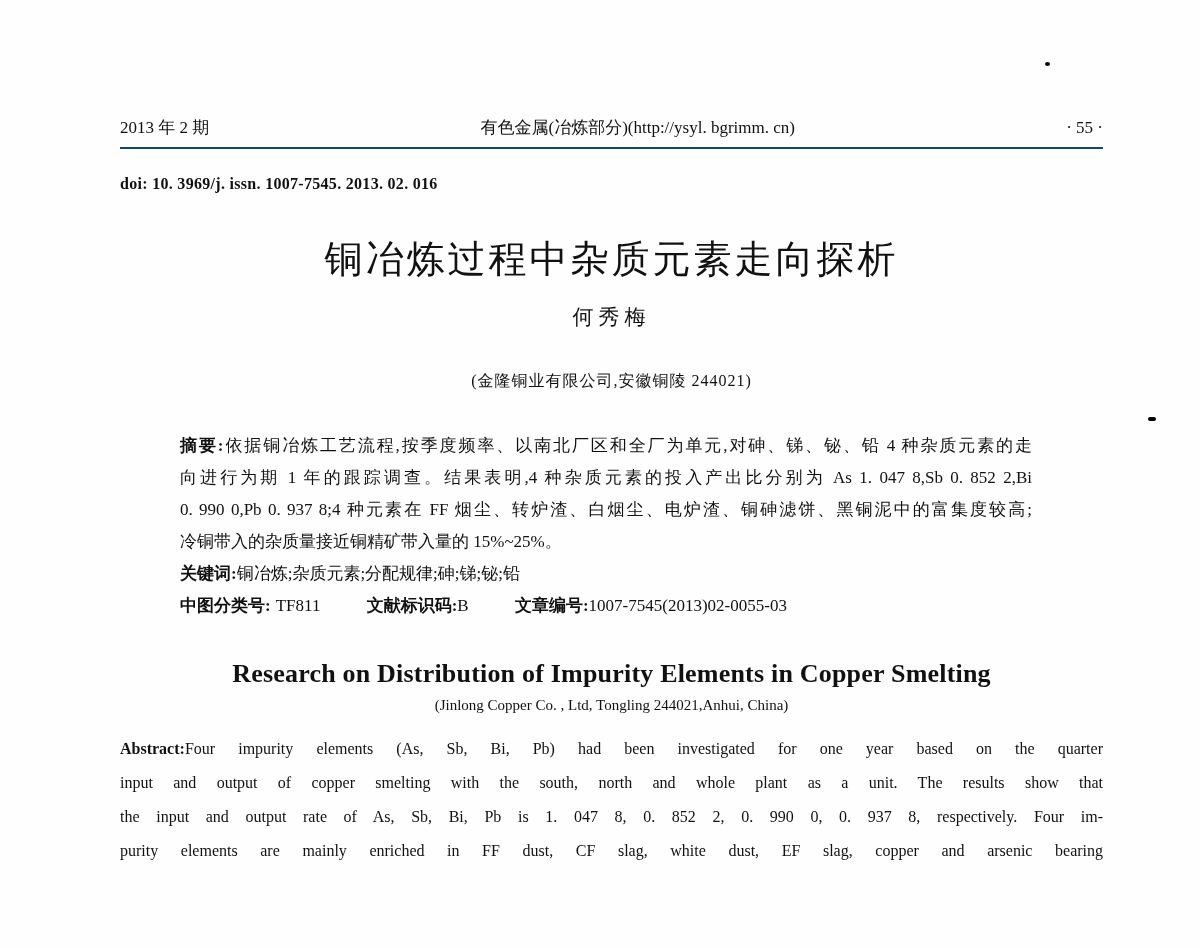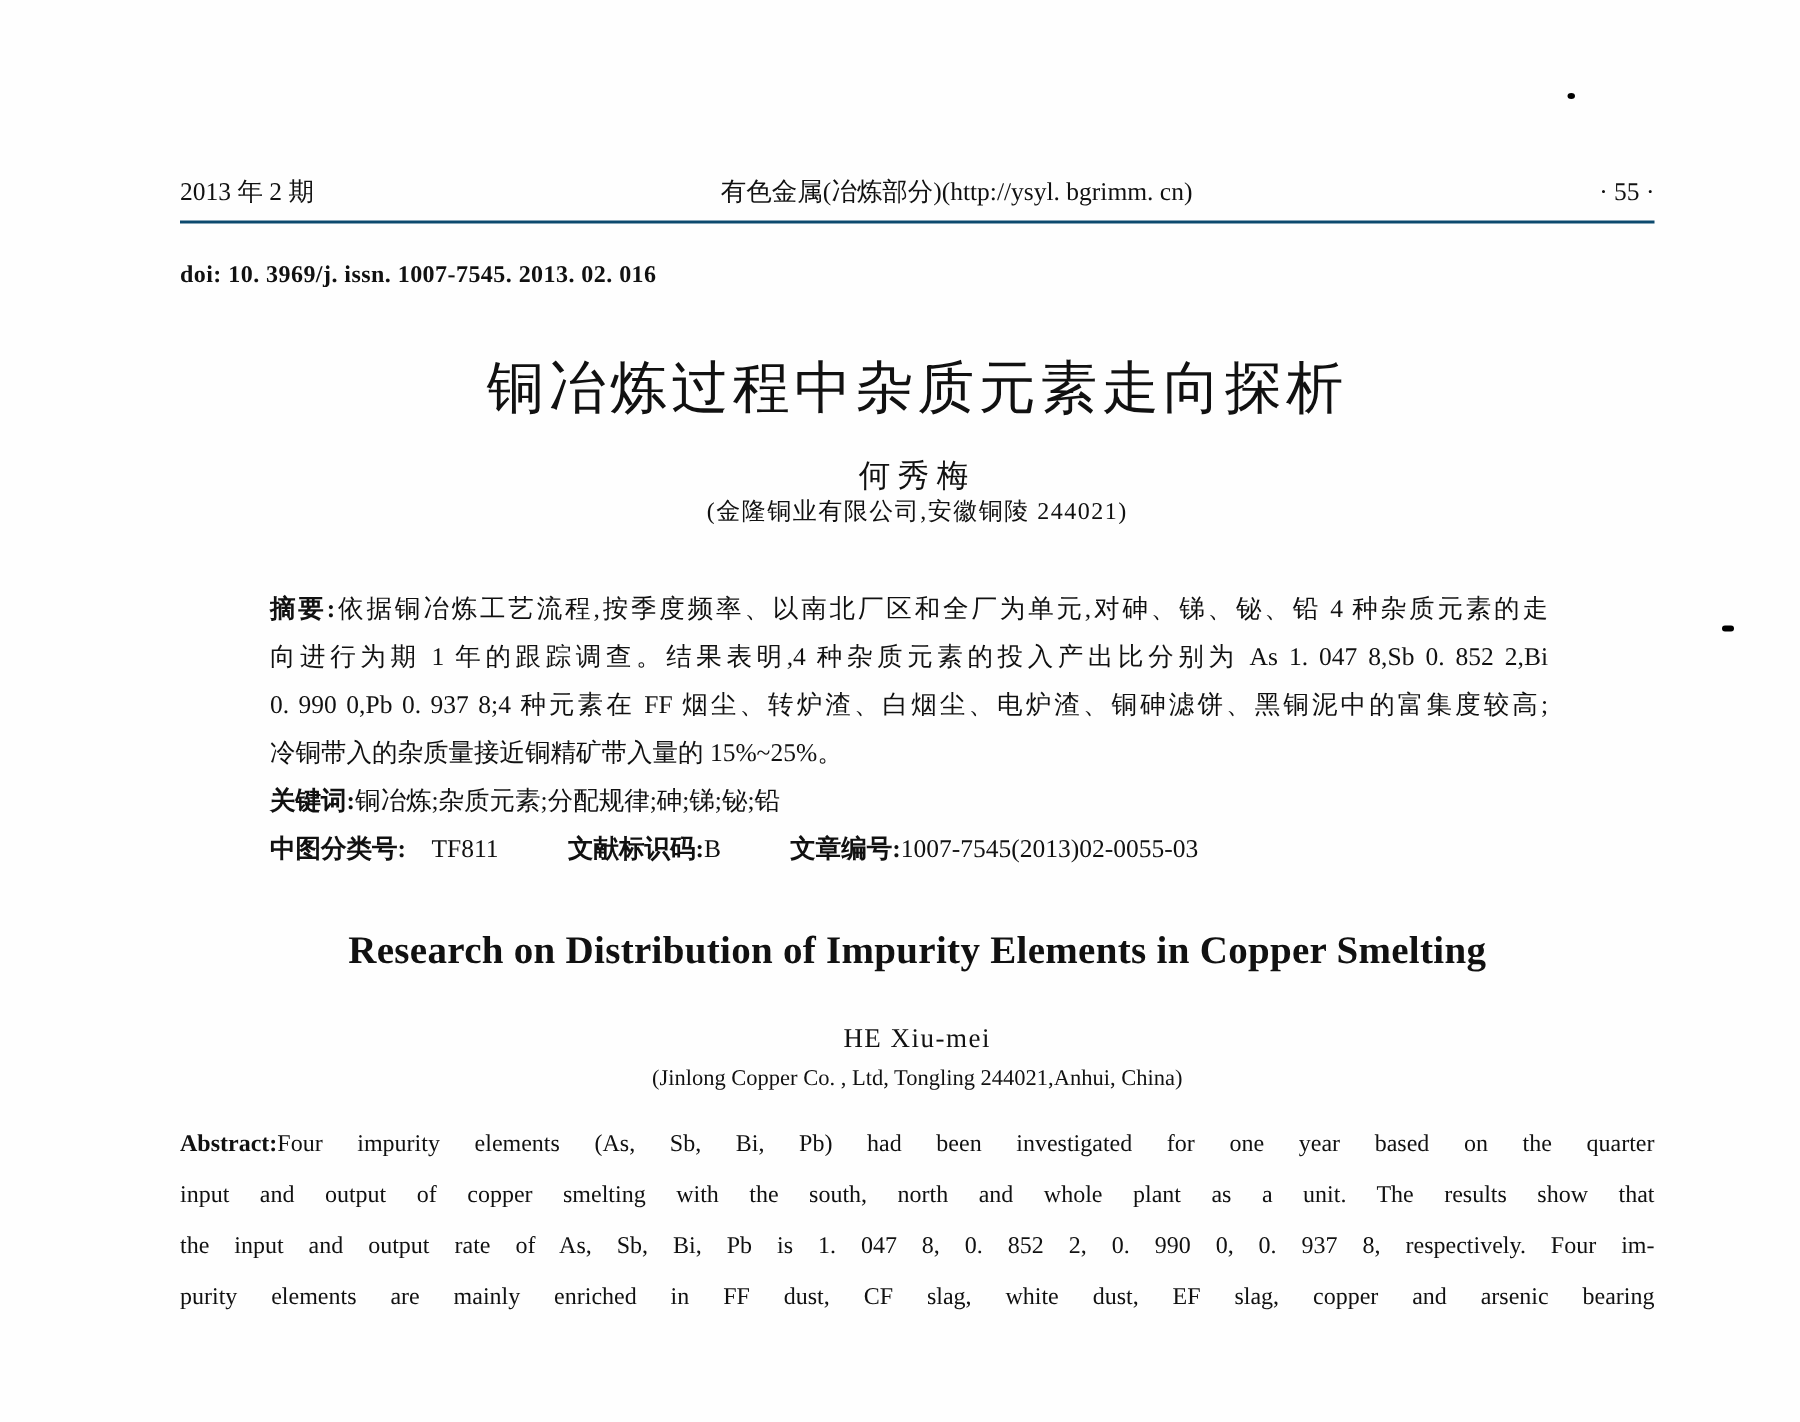--- a/index.html
+++ b/index.html
@@ -45,35 +45,36 @@
     letter-spacing: 3px;
     line-height: 1.2;
   }
   .cn-author {
     margin-top: 20px;
     text-align: center;
     font-size: 21px;
     letter-spacing: 5px;
   }
   .cn-affil {
+    margin-top: 40px;
     text-align: center;
     font-size: 16px;
     letter-spacing: 1px;
   }
 
   .cn-abstract {
     margin: 38px 0 0 60px;
     width: 852px;
     font-size: 17px;
     line-height: 32px;
   }
   .abs-line { white-space: normal; }
   .jl { text-align: justify; text-align-last: justify; }
   .meta-line > span + span { margin-left: 42px; }
-  .vgap { margin-left: 17px; }
+  .vgap { margin-left: 5px; }
 
   
   .en-title {
     margin: 36px 0 0 0;
     text-align: center;
     font-size: 26px;
     font-weight: bold;
     letter-spacing: 0.2px;
     line-height: 1.2;
   }
@@ -131,21 +132,20 @@
 
     <div class="abs-line meta-line">
       <span><span class="bold">中图分类号:</span><span class="vgap">TF811</span></span>
       <span><span class="bold">文献标识码:</span><span>B</span></span>
       <span><span class="bold">文章编号:</span><span>1007-7545(2013)02-0055-03</span></span>
     </div>
   </div>
 
   <div class="en-title">Research on Distribution of Impurity Elements in Copper Smelting</div>
 
-  <div class="en-author">HE Xiu-mei</div>
 
   <div class="en-affil">(Jinlong Copper Co. , Ltd, Tongling 244021,Anhui, China)</div>
 
   <div class="en-abstract">
     <div class="abs-line jl"><span class="bold">Abstract:</span><span>Four impurity elements (As, Sb, Bi, Pb) had been investigated for one year based on the quarter</span></div>
     <div class="abs-line jl">input and output of copper smelting with the south, north and whole plant as a unit. The results show that</div>
     <div class="abs-line jl">the input and output rate of As, Sb, Bi, Pb is 1. 047 8, 0. 852 2, 0. 990 0, 0. 937 8, respectively. Four im-</div>
     <div class="abs-line jl">purity elements are mainly enriched in FF dust, CF slag, white dust, EF slag, copper and arsenic bearing</div>
   </div>
 

